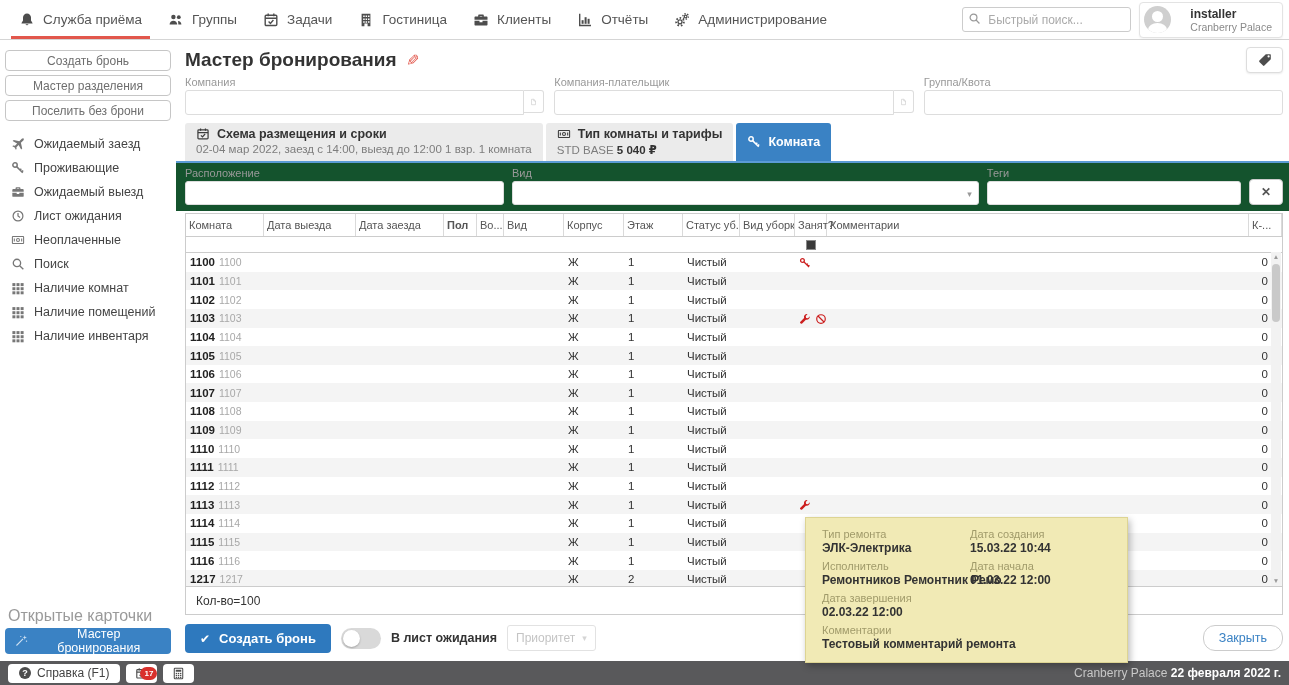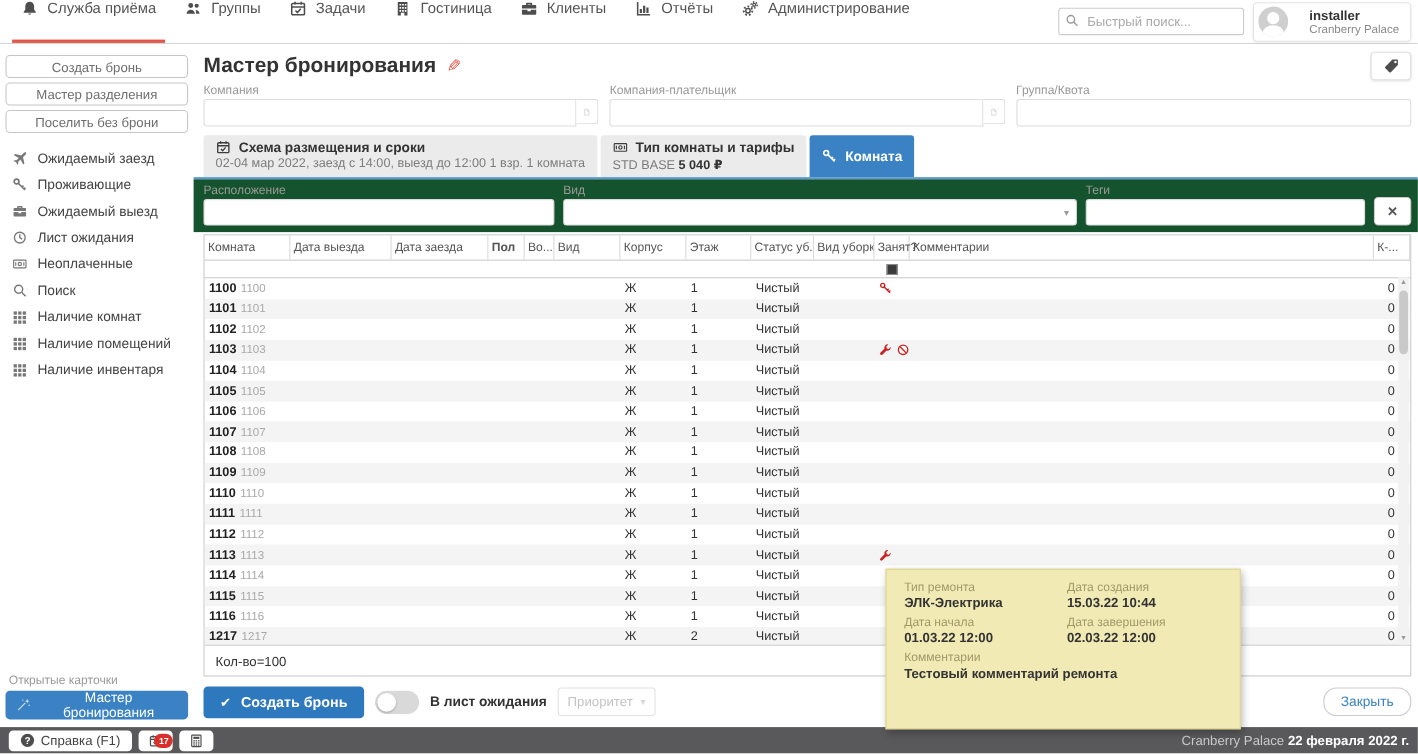--- a/index.html
+++ b/index.html
@@ -2,21 +2,21 @@
 <html style="--accent: #3a82c4; --accent-dark: #2e79be; --nav-red: #e2574c; --row-alt: #f4f4f4; --tooltip-bg: #f1eab5; --tooltip-border: #ddd493; --statusbar-bg: #59595b; --icon-red: #cc1f1f; --field-highlight: #fbf7d5;"><head>
 <meta charset="utf-8">
 <style>
   html,body{margin:0;padding:0;}
   body{width:1289px;height:685px;overflow:hidden;font-family:"Liberation Sans","DejaVu Sans",sans-serif;color:#333;background:#fff;}
   .app{position:relative;width:1289px;height:685px;display:flex;flex-direction:column;background:#fff;}
   svg.ic{width:16px;height:16px;flex:none;}
   
   .topbar{height:39px;flex:none;background:#fff;border-bottom:1px solid #d5d5d5;display:flex;align-items:stretch;padding:0 6px;}
   .nav{display:flex;align-items:stretch;}
-  .nav-item{display:flex;gap:8px;padding:0 13px;font-size:13.5px;color:#555;position:relative;cursor:pointer;white-space:nowrap;}
+  .nav-item{display:flex;align-items:center;gap:8px;padding:0 13px;font-size:13.5px;color:#555;position:relative;cursor:pointer;white-space:nowrap;}
   .nav-item svg{color:#4d4d4d;}
   .nav-item.active::after{content:"";position:absolute;left:5px;right:5px;bottom:0;height:3px;background:var(--nav-red,#e2574c);}
   .topbar-right{margin-left:auto;display:flex;align-items:center;gap:8px;}
   .search-box{position:relative;}
   .search-box input{width:136px;height:23px;border:1px solid #ccc;border-radius:3px;padding:0 6px 0 25px;font-size:12px;color:#555;outline:none;font-family:inherit;}
   .search-box input::placeholder{color:#aaa;}
   .search-box svg{position:absolute;left:6px;top:5px;width:13px;height:13px;color:#999;}
   .user-card{display:flex;align-items:center;gap:19px;border:1px solid #e3e3e3;border-radius:4px;background:#fff;height:34px;padding:0 10px 0 4px;box-shadow:0 1px 2px rgba(0,0,0,.05);}
   .avatar{width:27px;height:27px;border-radius:50%;background:#cfcfcf;position:relative;overflow:hidden;flex:none;}
   .avatar::before{content:"";position:absolute;width:11px;height:11px;border-radius:50%;background:#fff;left:8px;top:5px;}
@@ -24,21 +24,21 @@
   .user-name{font-size:12px;font-weight:bold;color:#333;line-height:14px;}
   .user-hotel{font-size:10.5px;color:#8a8a8a;line-height:12px;}
   
   .frame{flex:1;display:flex;min-height:0;}
   .sidebar{width:176px;flex:none;display:flex;flex-direction:column;padding-top:8px;background:#fff;}
   .side-btn{margin:2px 5px;height:21px;border:1px solid #c6c6c6;border-radius:4px;background:#fff;color:#6e6e6e;font-size:12px;display:flex;align-items:center;justify-content:center;cursor:pointer;font-family:inherit;}
   .side-menu{margin-top:9px;}
   .side-item{display:flex;align-items:center;gap:9px;padding:5px 11px;font-size:12.5px;color:#444;cursor:pointer;white-space:nowrap;}
   .side-item svg{width:14px;height:14px;color:#777;}
   .side-spacer{flex:1;}
-  .open-cards-label{font-size:11px;color:#9a9a9a;padding:3px 8px 2px;}
+  .open-cards-label{font-size:16px;color:#9a9a9a;padding:3px 8px 2px;}
   .open-card-btn{margin:1px 5px 7px;height:26px;background:var(--accent,#3a82c4);border:none;border-radius:4px;color:#fff;font-size:12.5px;display:flex;align-items:center;gap:8px;padding:0 10px;cursor:pointer;font-family:inherit;}
   .open-card-btn svg{width:14px;height:14px;color:#cfe0f2;}
   
   .main{flex:1;min-width:0;display:flex;flex-direction:column;background:#fff;}
   .title-row{display:flex;align-items:center;height:28px;margin:6px 6px 0 9px;}
   .page-title{font-size:19px;font-weight:bold;color:#333;}
   .pencil-icon{margin-left:9px;color:var(--nav-red,#e2574c);font-size:16px;transform:scaleX(-1);}
   .pencil-icon::before{content:"\270E";}
   .tag-btn{margin-left:auto;width:37px;height:26px;border:1px solid #ddd;border-radius:4px;background:#fff;display:flex;align-items:center;justify-content:center;box-shadow:0 1px 2px rgba(0,0,0,.08);cursor:pointer;}
   .tag-btn svg{width:16px;height:16px;color:#4d4d4d;}
@@ -977,20 +977,24 @@
           <div class="tt-label">Тип ремонта</div>
           <div class="tt-value">ЭЛК-Электрика</div>
         </div>
 
         <div class="tt-cell">
           <div class="tt-label">Дата создания</div>
           <div class="tt-value">15.03.22 10:44</div>
         </div>
 
 
+        <div class="tt-cell">
+          <div class="tt-label">Исполнитель</div>
+          <div class="tt-value">Ремонтников Ремонтник Ремо</div>
+        </div>
 
         <div class="tt-cell">
           <div class="tt-label">Дата начала</div>
           <div class="tt-value">01.03.22 12:00</div>
         </div>
 
         <div class="tt-cell">
           <div class="tt-label">Дата завершения</div>
           <div class="tt-value">02.03.22 12:00</div>
         </div>

